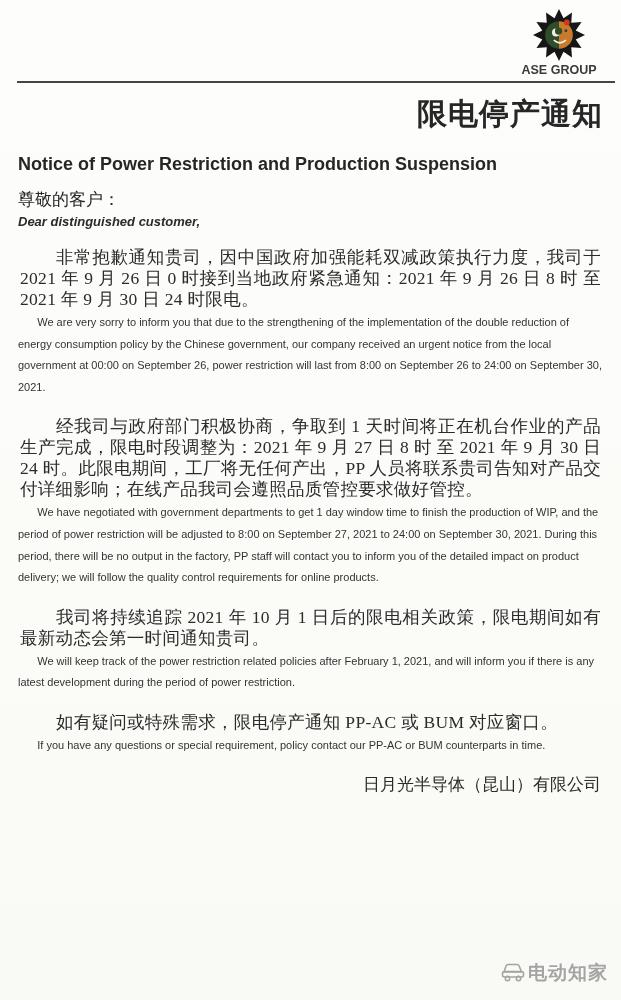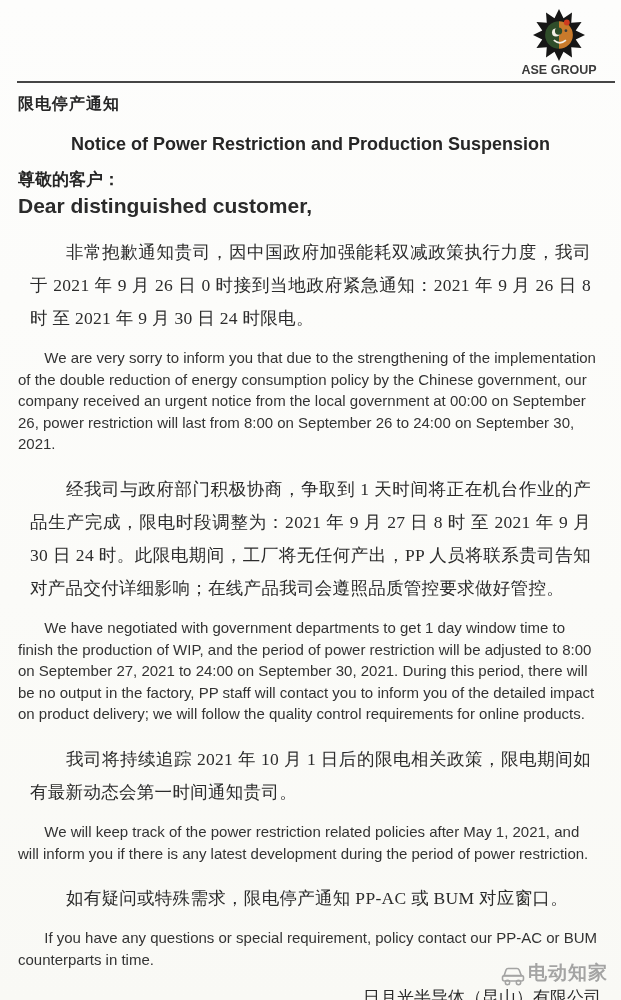--- a/index.html
+++ b/index.html
@@ -29,54 +29,54 @@
   .logo-mark { display: block; margin: 0 auto; width: 52px; height: 52px; }
   .logo-text {
     margin-top: 2px;
     font-weight: bold; font-size: 12.5px; letter-spacing: 0px;
     color: #3a3a3a; white-space: nowrap;
   }
   .rule { height: 2px; background: #454545; margin-right: -6px; }
 
   
   .title-zh {
-    margin: 11px 0 0; text-align: left;
-    font-size: 16px; font-weight: 600; letter-spacing: 1px; color: #262626;
+    margin: 11px 0 0; text-align: right;
+    font-size: 30px; font-weight: 600; letter-spacing: 1px; color: #262626;
   }
   .title-en {
-    margin: 19px 0 0; text-align: center;
+    margin: 19px 0 0; text-align: left;
     font-size: 18px; font-weight: bold; color: #262626;
   }
 
   
-  .salutation-zh { margin: 13px 0 0; font-size: 17px; font-weight: bold; color: #262626; }
-  .salutation-en { margin: 3px 0 0; font-size: 21px; font-weight: bold; color: #2b2b2b; }
+  .salutation-zh { margin: 13px 0 0; font-size: 17px; font-weight: normal; color: #262626; }
+  .salutation-en { margin: 3px 0 0; font-size: 13px; font-weight: bold; color: #2b2b2b; font-style: italic; }
   .greeting     { margin: 26px 0 0; font-size: 17px; color: #2b2b2b; }
 
   
   .pg { margin: 18px 0 0; }
   .pg .p-zh {
-    margin: 12px; font-size: 17.5px; line-height: 33px;
+    margin: 2px; font-size: 17.5px; line-height: 21px;
     text-indent: 2.05em; letter-spacing: 0.3px; color: #2b2b2b;
     text-align: justify;
   }
   .pg .p-en {
-    margin: 0; font-size: 15px; line-height: 21.6px;
+    margin: 0; font-size: 11px; line-height: 21.6px;
     text-indent: 1.75em; color: #333333;
     text-align: left;
   }
 
   
   .signature { margin: 16px 0 0; text-align: right; padding-right: 2px; }
   .sig-zh  { margin: 0; font-size: 17px; line-height: 23px; color: #2b2b2b; }
 
   
   .watermark {
     position: absolute; right: 13px; bottom: 14px;
-    display: flex; align-items: flex-end; gap: 2px;
+    display: flex; align-items: flex-start; gap: 2px;
     opacity: 0.78; pointer-events: none;
   }
   .watermark .wm-text {
     font-size: 19px; font-weight: bold; color: #8d8d8d;
     letter-spacing: 1px; text-shadow: 0 0 1px rgba(255,255,255,0.8);
   }
 </style>
 </head>
 <body>
 
@@ -110,21 +110,21 @@
     <p class="p-en en">We are very sorry to inform you that due to the strengthening of the implementation of the double reduction of energy consumption policy by the Chinese government, our company received an urgent notice from the local government at 00:00 on September 26, power restriction will last from 8:00 on September 26 to 24:00 on September 30, 2021.</p>
   </section>
 
   <section class="pg">
     <p class="p-zh zh">经我司与政府部门积极协商，争取到 1 天时间将正在机台作业的产品生产完成，限电时段调整为：2021 年 9 月 27 日 8 时 至 2021 年 9 月 30 日 24 时。此限电期间，工厂将无任何产出，PP 人员将联系贵司告知对产品交付详细影响；在线产品我司会遵照品质管控要求做好管控。</p>
     <p class="p-en en">We have negotiated with government departments to get 1 day window time to finish the production of WIP, and the period of power restriction will be adjusted to 8:00 on September 27, 2021 to 24:00 on September 30, 2021. During this period, there will be no output in the factory, PP staff will contact you to inform you of the detailed impact on product delivery; we will follow the quality control requirements for online products.</p>
   </section>
 
   <section class="pg">
     <p class="p-zh zh">我司将持续追踪 2021 年 10 月 1 日后的限电相关政策，限电期间如有最新动态会第一时间通知贵司。</p>
-    <p class="p-en en">We will keep track of the power restriction related policies after May 1, 2021, and will inform you if there is any latest development during the period of power restriction.</p>
+    <p class="p-en en">We will keep track of the power restriction related policies after February 1, 2021, and will inform you if there is any latest development during the period of power restriction.</p>
   </section>
 
   <section class="pg">
     <p class="p-zh zh">如有疑问或特殊需求，限电停产通知 PP-AC 或 BUM 对应窗口。</p>
     <p class="p-en en">If you have any questions or special requirement, policy contact our PP-AC or BUM counterparts in time.</p>
   </section>
 
 
   <div class="signature">
     <p class="sig-zh zh">日月光半导体（昆山）有限公司</p>

